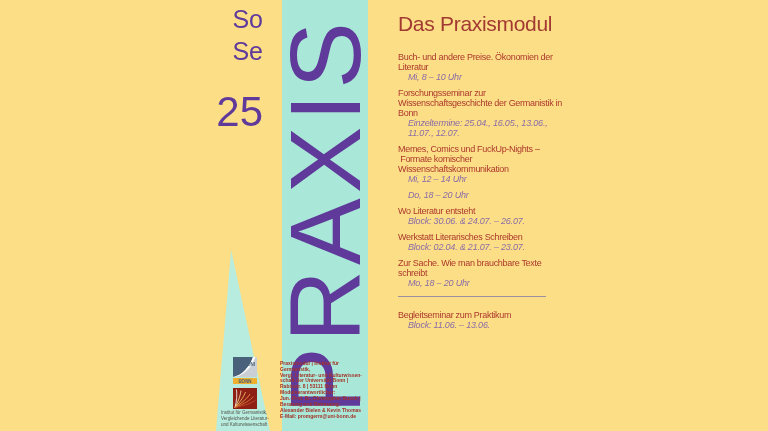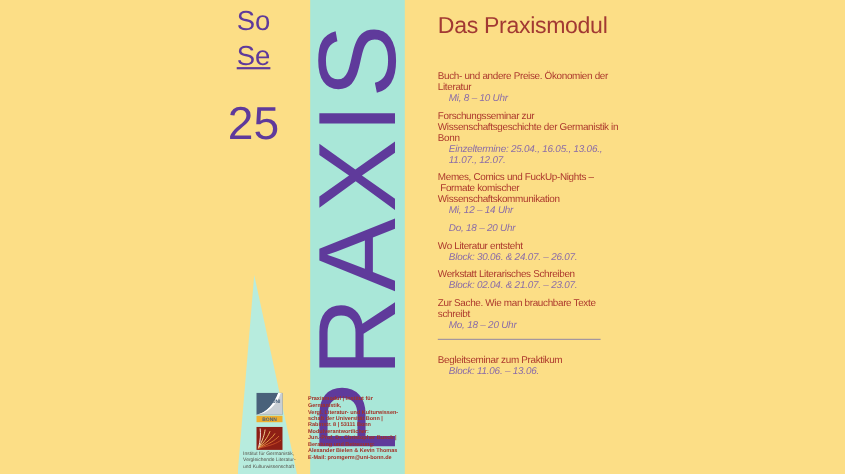--- a/index.html
+++ b/index.html
@@ -3,24 +3,24 @@
 <meta charset="utf-8">
 <style>
   * { margin:0; padding:0; box-sizing:border-box; }
   html,body { width:768px; height:431px; }
   body { font-family:"Liberation Sans", sans-serif; }
   .poster {
     position:relative; width:768px; height:431px; overflow:hidden;
     background:var(--background,#FCDE86);
   }
   
-  .sem { position:absolute; left:198px; width:65px; text-align:center;
+  .sem { position:absolute; left:198px; width:65px; text-align:right;
          color:var(--purple,#5F3A9B); font-weight:500; }
   .sem-so { top:5px;  font-size:25px; }
-  .sem-se { top:37px; font-size:25px;text-decoration:underline; }
+  .sem-se { top:37px; font-size:25px; }
   .sem-yr { top:88px; font-size:42px; font-weight:400; }
   
   .band { position:absolute; left:282px; top:0; width:86px; height:431px;
           background:var(--band,#A9E7D8); }
   .praxis-text {
     position:absolute; left:282px; top:0; width:431px; height:86px;
     transform-origin:0 0; transform:rotate(-90deg) translateX(-431px);
     display:flex; align-items:center; justify-content:center;
     font-size:100px; letter-spacing:5px; font-weight:400;
     color:var(--purple,#5F3A9B); white-space:nowrap;
@@ -39,21 +39,21 @@
              font-size:9px; line-height:12px; font-weight:500;
              color:var(--caption-gray,#55524A); }
   
   .fineprint { position:absolute; left:280px; top:360px; width:172px;
                transform:scale(.5); transform-origin:0 0;
                font-size:10px; line-height:11.8px; font-weight:700;
                color:var(--fine-print-red,#A33227); }
   
   .content { position:absolute; left:398px; top:12px; width:170px; }
   .page-title { font-size:21px; font-weight:400; letter-spacing:-.3px;
-                color:var(--title-red,#A23933); margin-bottom:28px; }
+                color:var(--title-red,#A23933); margin-bottom:16px; }
   .course { margin-bottom:6px; }
   .course-title { color:var(--heading-red,#AC382D); font-weight:400;
                   font-size:9px; line-height:10px; letter-spacing:-.3px; }
   .course-times { color:var(--time-purple,#8A6CA8); font-weight:500;
                   font-size:9px; line-height:10px; letter-spacing:-.2px;
                   padding-left:10px;font-style:italic; }
   .divider { border:none; border-top:1px solid var(--divider,#9C8FA0);
              width:148px; margin:8px 0 13px 0; }
 </style>
 </head>

